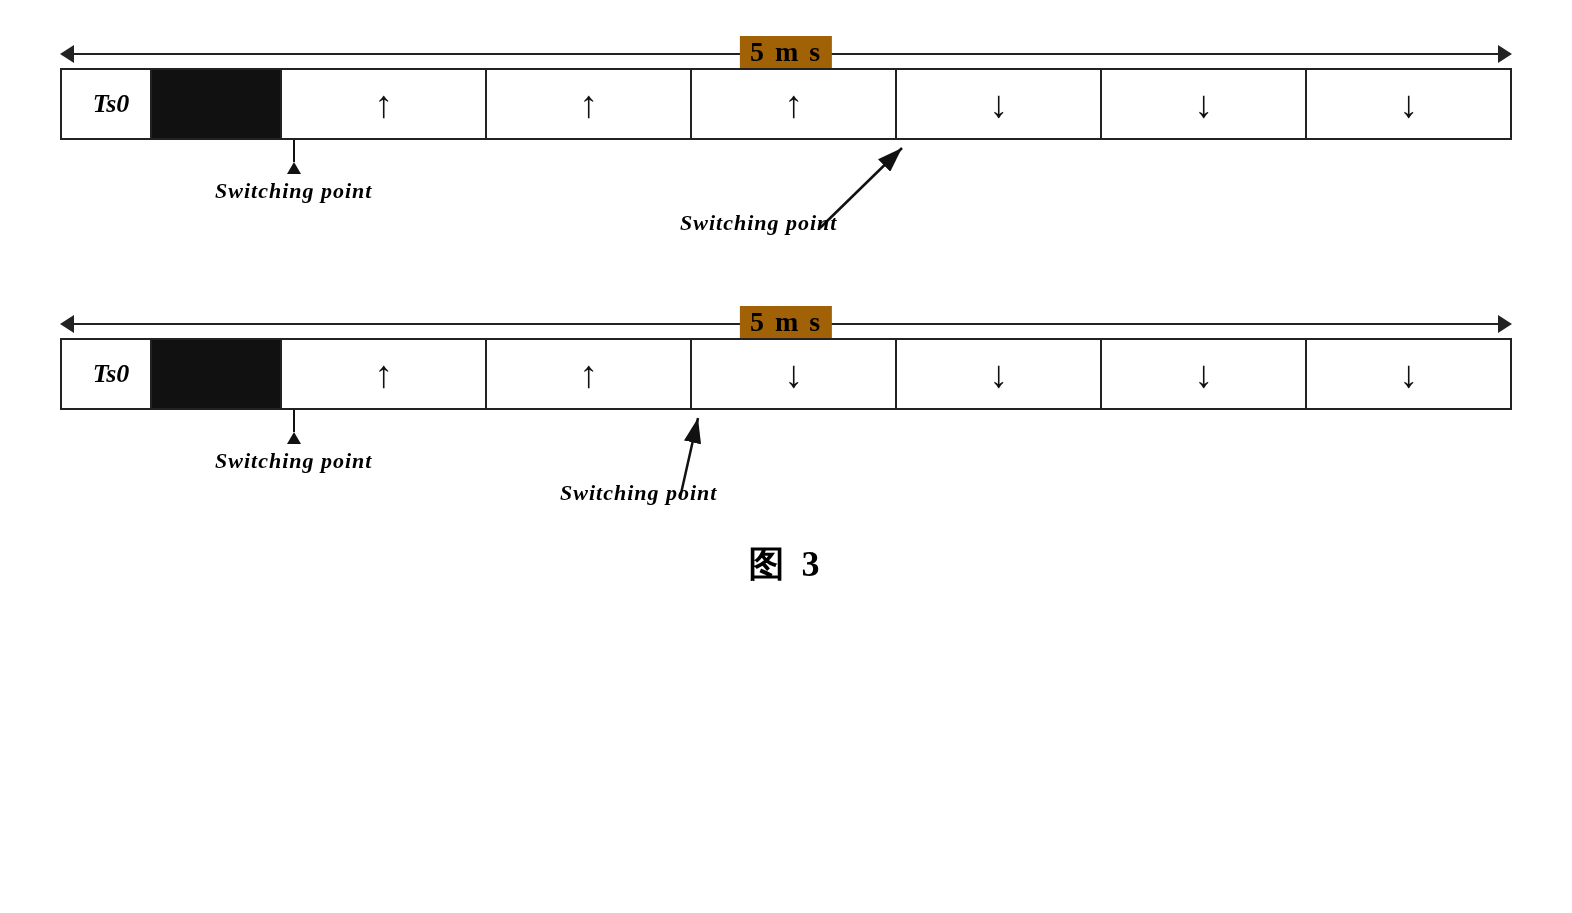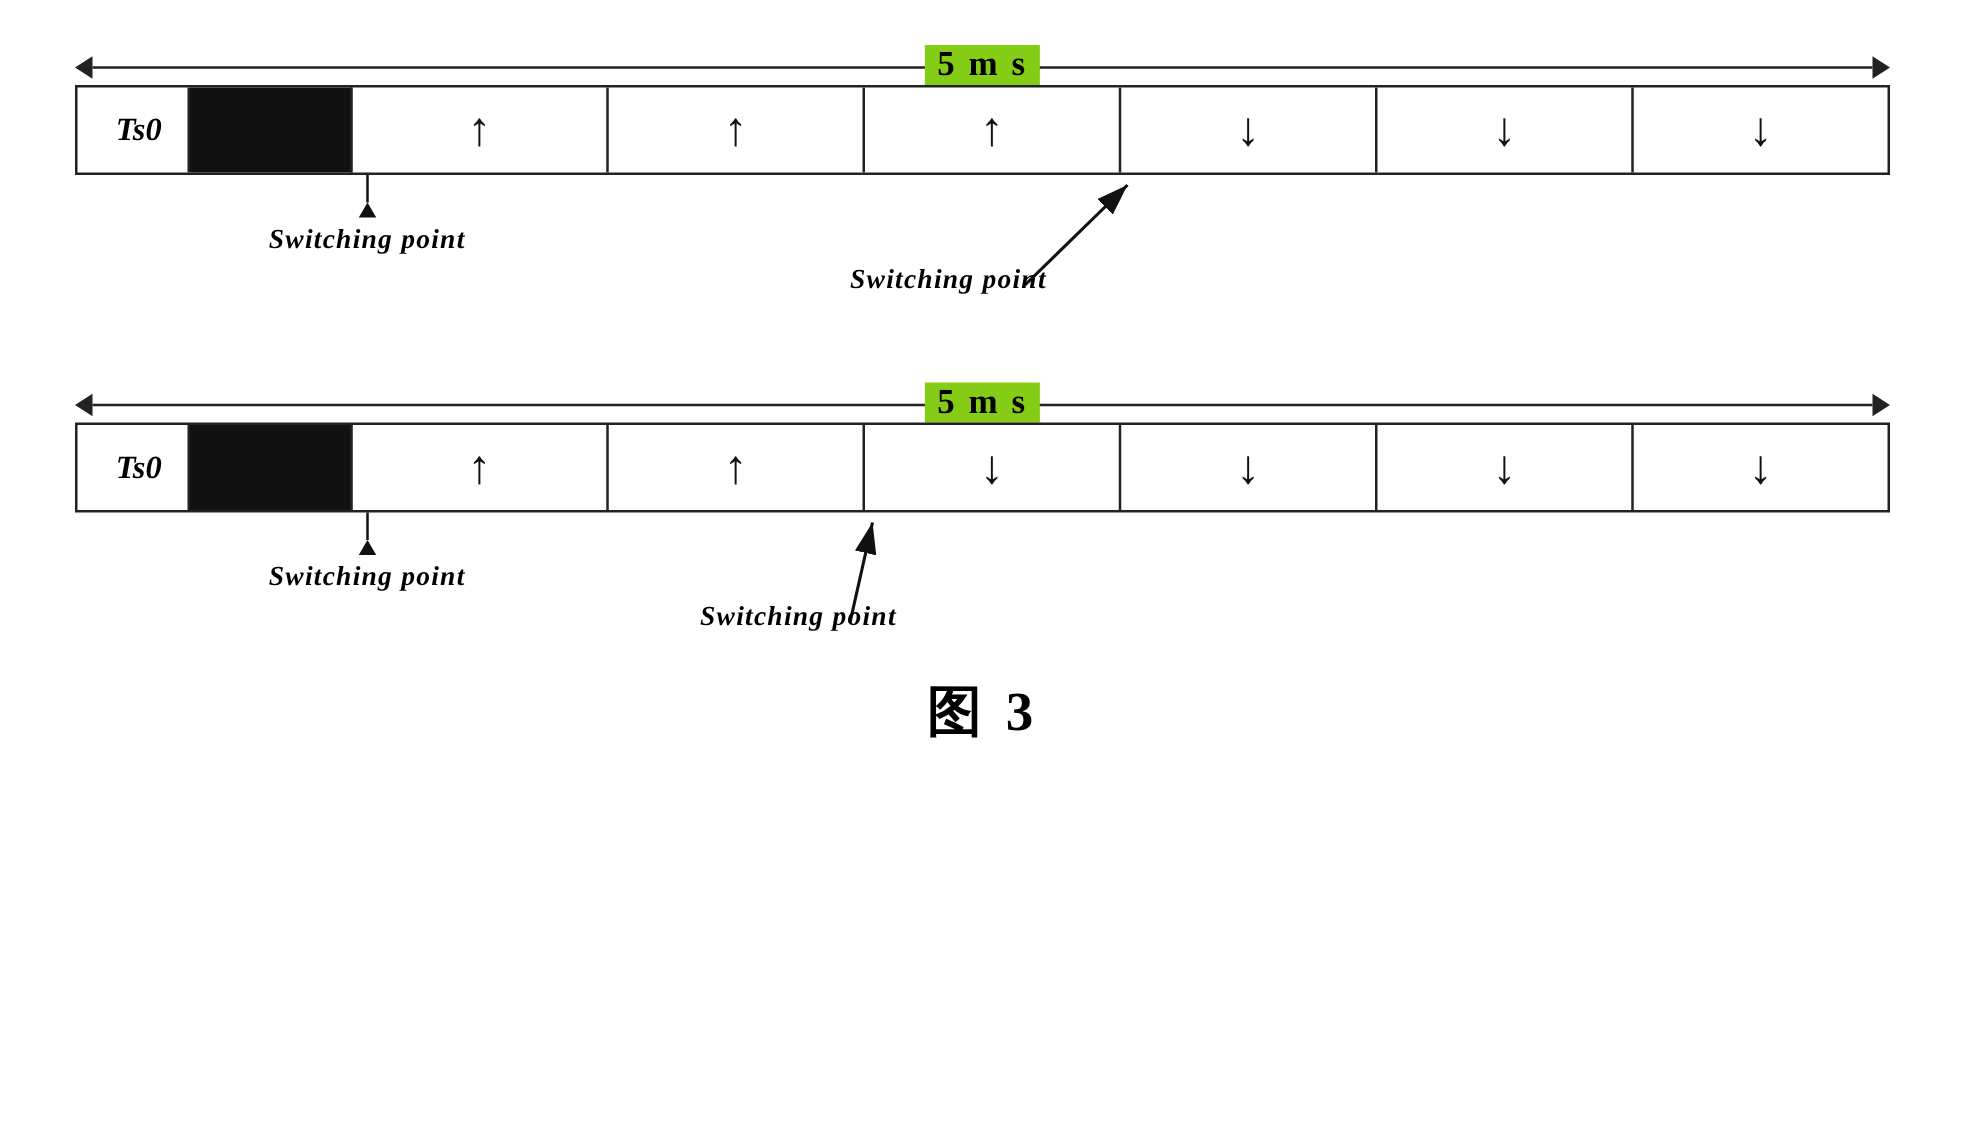--- a/index.html
+++ b/index.html
@@ -56,21 +56,21 @@
       border-left: 14px solid #222;
       flex-shrink: 0;
     }
     .span-label {
       position: absolute;
       left: 50%;
       transform: translateX(-50%);
       top: -4px;
       font-size: 28px;
       font-weight: bold;
-      background: #84cc16;
+      background: #a16207;
       padding: 0 10px;
       letter-spacing: 2px;
     }
 
     
     .frame-row {
       display: flex;
       width: 100%;
       height: 72px;
       border: 2.5px solid #222;
@@ -125,21 +125,21 @@
       margin-top: 4px;
       font-style: italic;
       letter-spacing: 1px;
     }
 
     .separator {
       height: 40px;
     }
 
     .figure-label {
-      font-size: 44px;
+      font-size: 36px;
       font-weight: bold;
       margin-top: 20px;
       letter-spacing: 4px;
     }
   </style>
 </head>
 <body>
 
 <div class="page-container">
 

